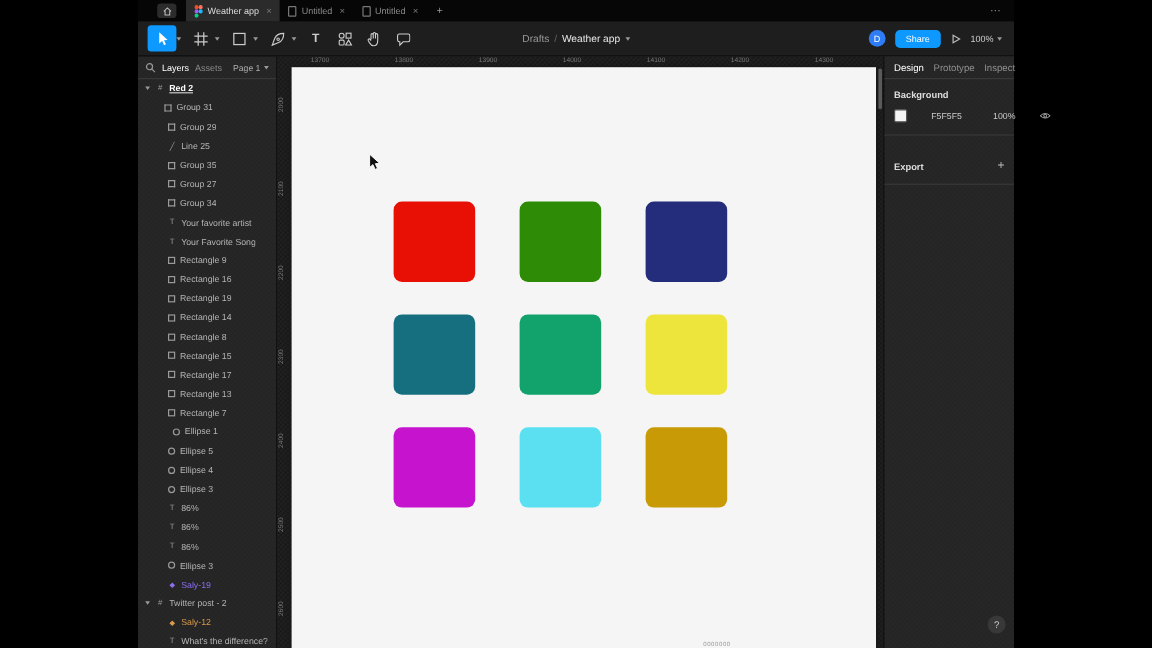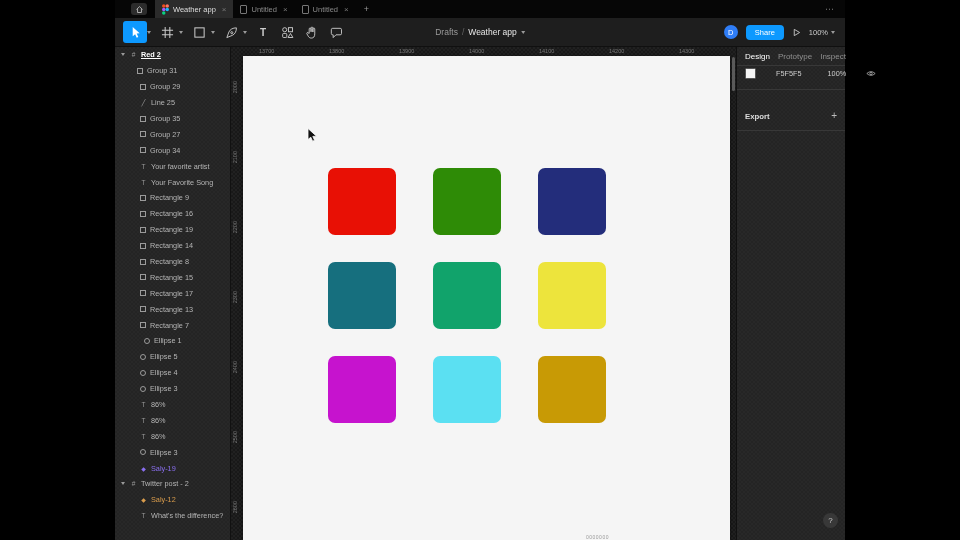--- a/index.html
+++ b/index.html
@@ -200,20 +200,32 @@
         <span class="zoom">
           <span>100%</span>
           <span class="chevd"></span>
         </span>
       </div>
     </div>
 
     <div class="content">
 
       <div class="left-panel dither">
+        <div class="lp-header">
+          <svg width="9" height="9" viewBox="0 0 10 10" fill="none" stroke="#999" stroke-width="1.1">
+              <circle cx="4" cy="4" r="2.8"></circle>
+              <path d="M6.2 6.2 L9 9"></path>
+            </svg>
+          <span class="lp-tab active">Layers</span>
+          <span class="lp-tab">Assets</span>
+          <span class="page-sel">
+            <span>Page 1</span>
+            <span class="chevd"></span>
+          </span>
+        </div>
         <div class="layers-list">
             <div class="lrow" style="padding-left:4px">
               <span class="rchev"></span>
               <span class="li">#</span>
               <span class="llabel sel">Red 2</span>
             </div>
             <div class="lrow" style="padding-left:11px">
               <span class="rchev empty"></span>
               <span class="li box dashed"></span>
               <span class="llabel">Group 31</span>
@@ -395,20 +407,21 @@
         <div class="vscroll"></div>
         <div class="footnote">0000000</div>
       </div>
 
       <div class="right-panel dither">
         <div class="rp-tabs">
           <span class="rp-tab active">Design</span>
           <span class="rp-tab">Prototype</span>
           <span class="rp-tab">Inspect</span>
         </div>
+        <div class="section-title">Background</div>
         <div class="bg-row">
           <span class="swatch"></span>
           <span class="hexval">F5F5F5</span>
           <span class="opval">100%</span>
           <span class="eye">
             <svg width="10" height="9" viewBox="0 0 12 10" fill="none" stroke="#aaa" stroke-width="1">
                 <path d="M1 5 Q6 0.5 11 5 Q6 9.5 1 5 Z"></path>
                 <circle cx="6" cy="5" r="1.4"></circle>
               </svg>
           </span>

